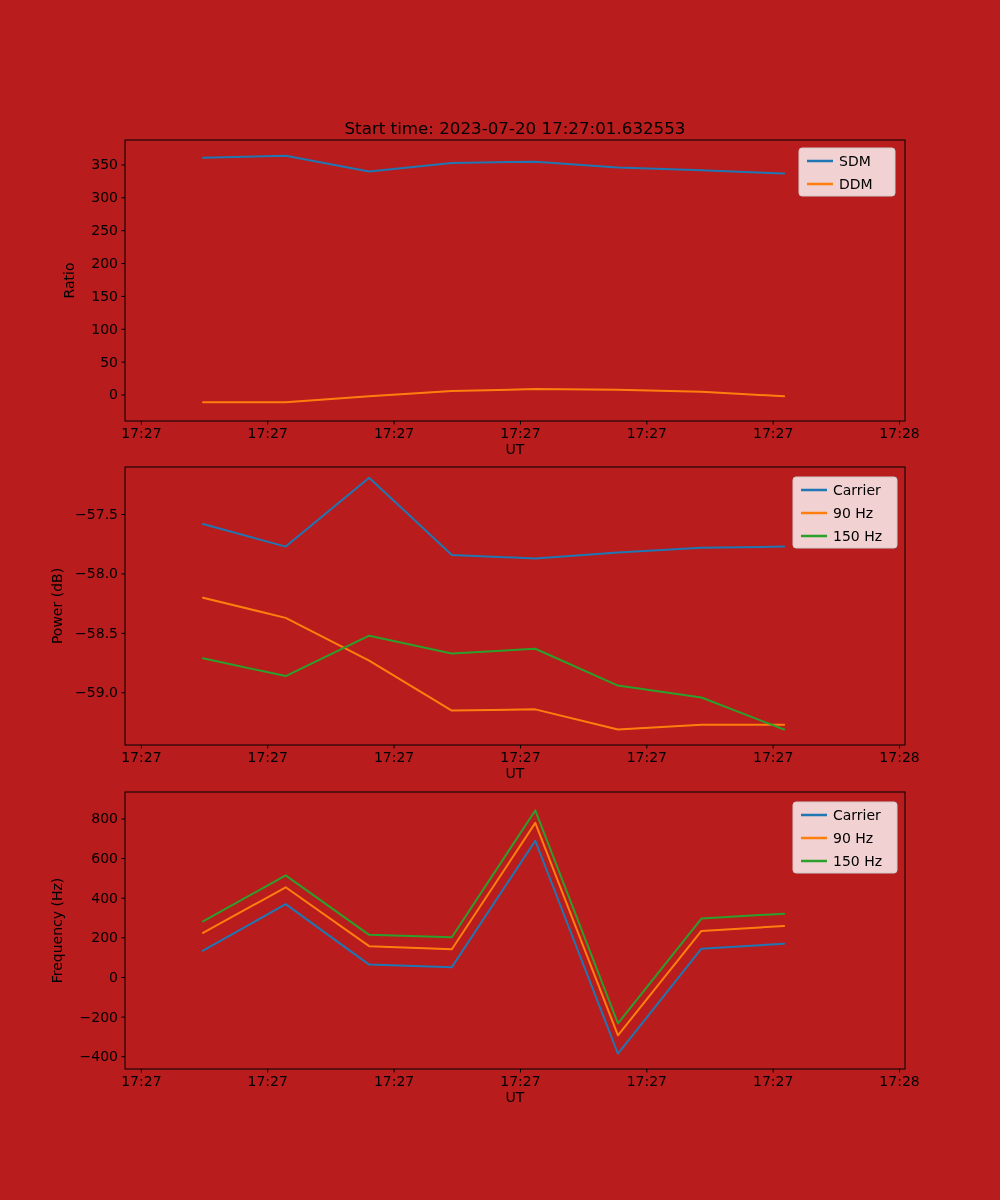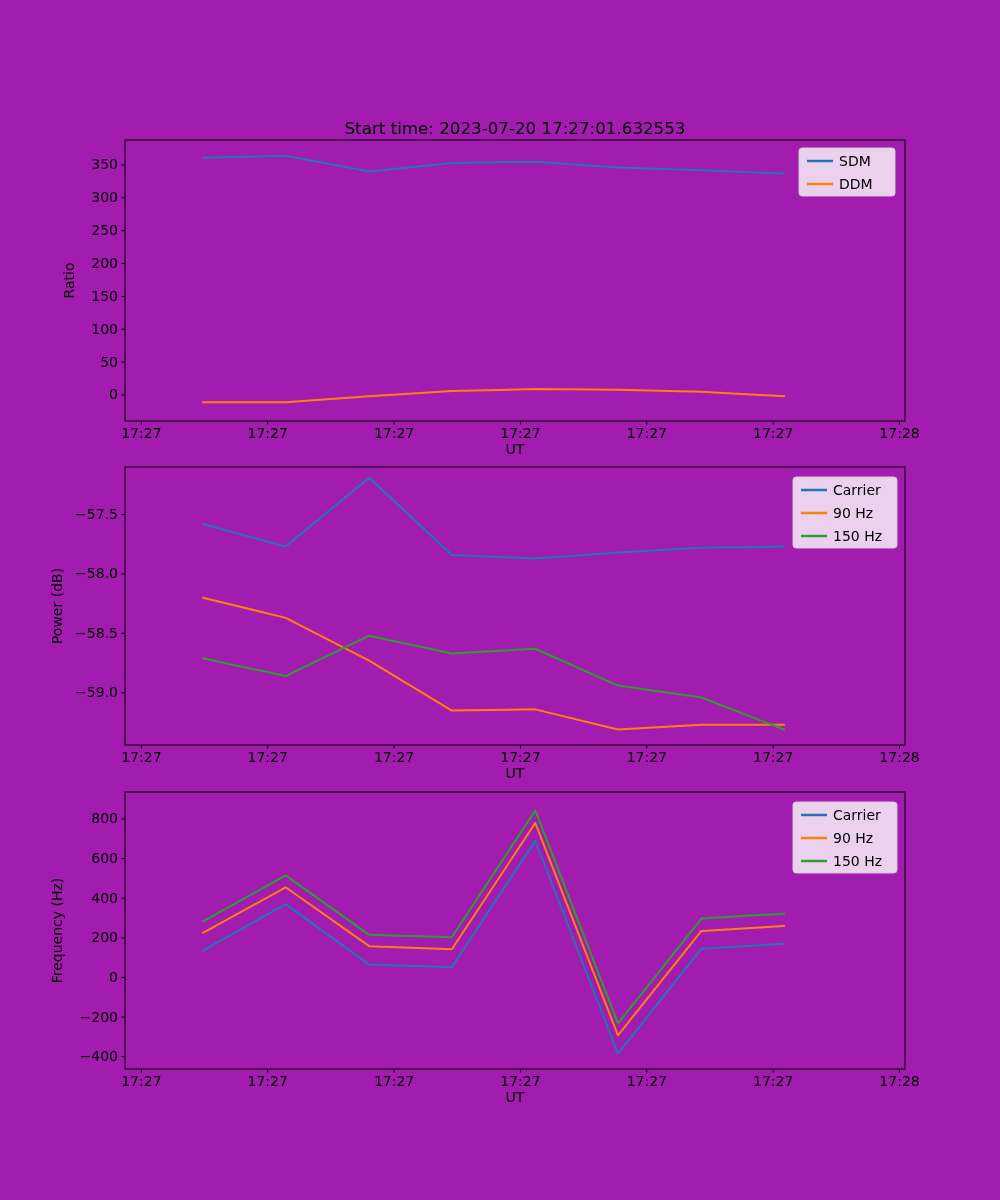--- a/index.html
+++ b/index.html
@@ -1,19 +1,19 @@
 <!DOCTYPE html>
 <html><head>
 <meta charset="utf-8">
 <style>
   html,body{margin:0;padding:0;background:#fff;}
   #figure{
     position:relative;
     width:1000px;height:1200px;
-    background:#a21caf;
+    background:#b91c1c;
     font-family:"DejaVu Sans",sans-serif;
   }
   svg.chart{position:absolute;left:0;display:block;}
   #chart-ratio{top:100px;}
   #chart-power{top:460px;}
   #chart-frequency{top:785px;}
 </style>
 </head>
 <body>
 

